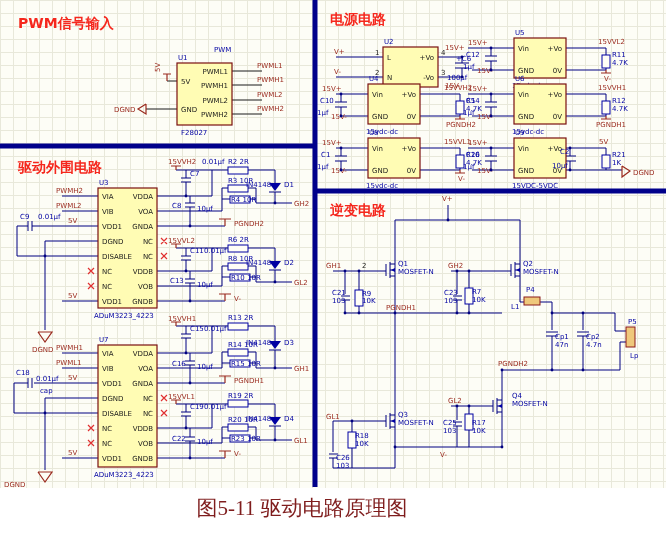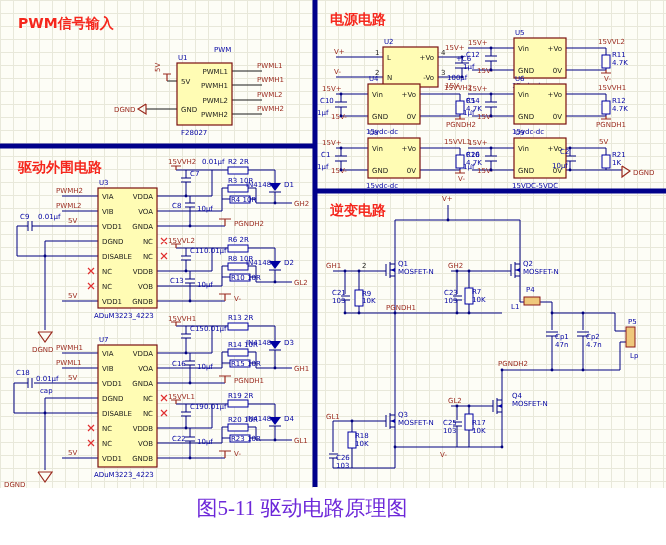--- a/index.html
+++ b/index.html
@@ -20,21 +20,21 @@
   .chipbody{fill:#fffcb4;stroke:#7a1010;stroke-width:1.2;}
   .rbox{fill:#fffef6;stroke:#0000a2;stroke-width:1;}
   .conn{fill:#efc87b;stroke:#8b1a1a;stroke-width:1;}
   .wire{stroke:#000080;stroke-width:1;fill:none;}
   .bwire{stroke:#1a1a1a;stroke-width:1;fill:none;}
   .rsym{stroke:#9a2a1e;stroke-width:1.2;fill:none;}
   .cross{stroke:#e03030;stroke-width:1.2;fill:none;}
   .divider{stroke:#00008b;stroke-width:5;}
   .dfill{fill:#0000a2;}
   .caption{position:absolute;left:0;top:494px;width:604px;text-align:center;
-           font-family:"Liberation Serif","DejaVu Serif",serif;font-size:21px;color:#6d28d9;}
+           font-family:"Liberation Serif","DejaVu Serif",serif;font-size:21px;color:#7f1d1d;}
   .watermark{position:absolute;right:6px;top:516px;font-size:12.5px;color:#a9afb5;margin-top:30px;}
 </style>
 </head>
 <body>
 
 <div class="stage">
   <div class="schem">
     <svg id="schem" width="666" height="488" viewBox="0 0 666 488">
 
       <g>

